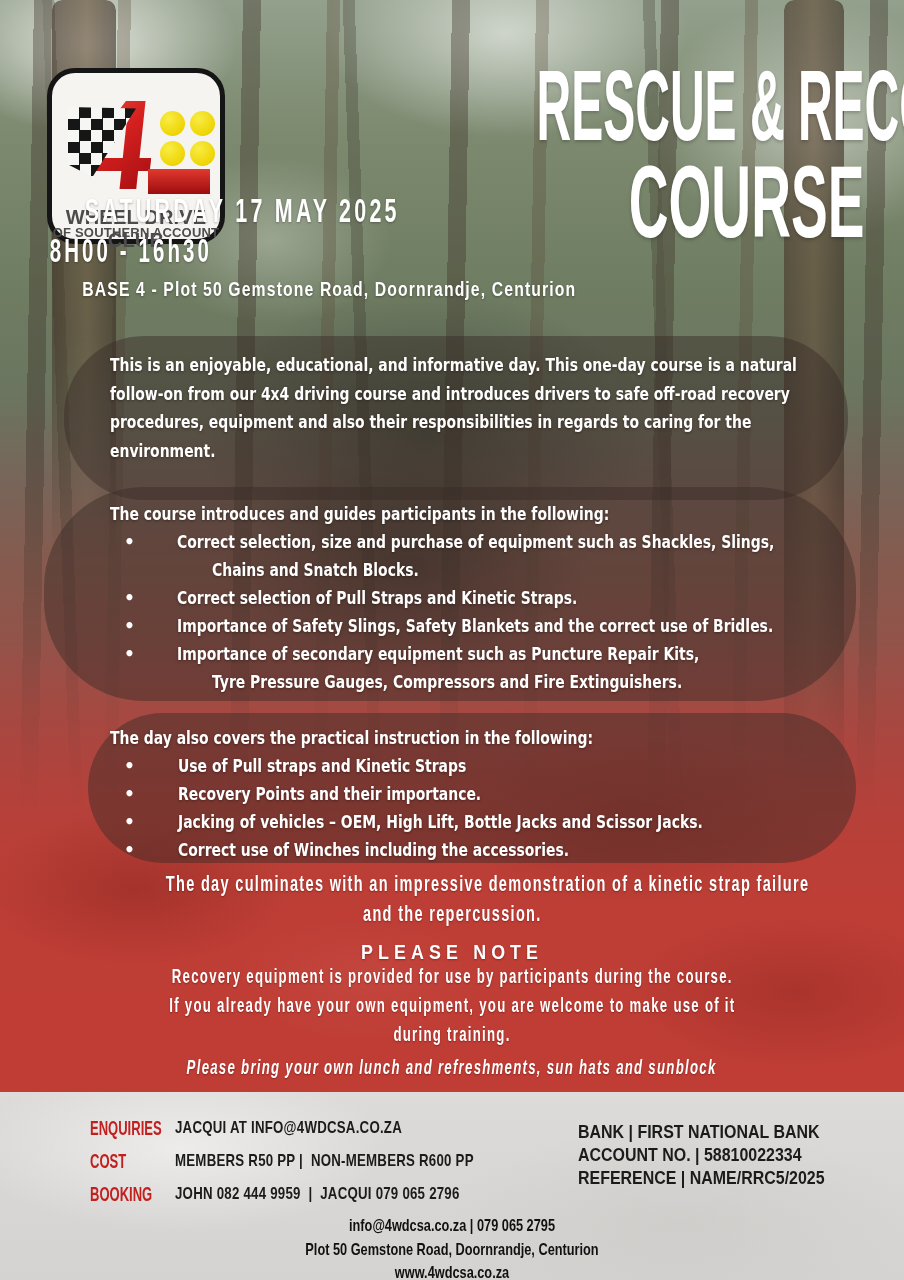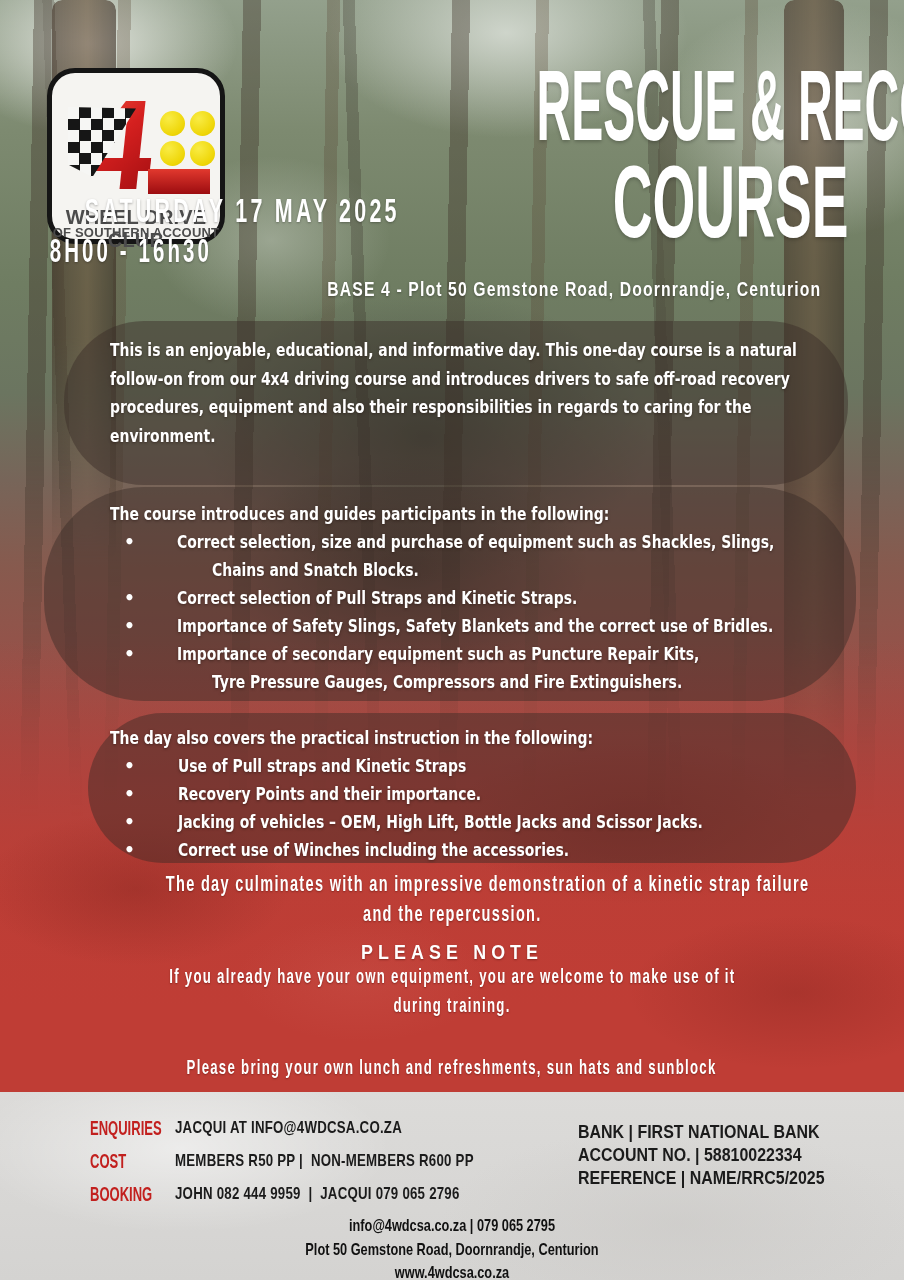--- a/index.html
+++ b/index.html
@@ -73,53 +73,53 @@
   .logo-dot { width:25px; height:25px; border-radius:50%;
     background:radial-gradient(circle at 35% 30%, #f9ec45, #eed505 70%, #d9bf00); }
   .logo-name { position:absolute; left:0; width:100%; text-align:center; color:#4c4c4c; font-weight:700; }
   .logo-name1 { top:133px; font-size:20px; letter-spacing:.2px; }
   .logo-name2 { top:152px; font-size:13px; letter-spacing:.2px; }
   
   .cond, .squish { display:inline-block; white-space:nowrap; }
   .cond { font-family:"Liberation Sans", sans-serif; font-weight:800; color:#fff; }
   .title1 { position:absolute; left:250px; right:6px; top:52px; text-align:center; }
   .title1 .cond { font-size:100px; line-height:1.06; transform:scaleX(.48); transform-origin:center; text-shadow:0 2px 5px rgba(0,0,0,.22); }
-  .title2 { position:absolute; right:56px; top:148px; text-align:center; }
+  .title2 { position:absolute; right:40px; top:148px; text-align:center; }
   .title2 .cond { font-size:102px; line-height:1.06; transform:scaleX(.54); transform-origin:right center; text-shadow:0 2px 5px rgba(0,0,0,.22); }
   .h-date { position:absolute; left:0; right:48px; top:192px; }
   .h-date .cond { font-size:33px; letter-spacing:5px; transform:scaleX(.65); transform-origin:center; text-shadow:0 1px 3px rgba(0,0,0,.3); }
   .h-time { position:absolute; left:0; right:48px; top:232px; text-align:left; }
   .h-time .cond { font-size:33px; letter-spacing:5px; transform:scaleX(.62); transform-origin:center; text-shadow:0 1px 3px rgba(0,0,0,.3); }
-  .h-venue { position:absolute; left:0; right:0; top:277px; text-align:right; }
+  .h-venue { position:absolute; left:0; right:0; top:277px; text-align:left; }
   .h-venue .cond { font-size:21px; letter-spacing:1.5px; transform:scaleX(.75); transform-origin:center; text-shadow:0 1px 3px rgba(0,0,0,.35); }
   
   .block { position:absolute; background:rgba(56,42,38,.45); color:#fff;
     font-family:"DejaVu Sans", sans-serif; font-weight:700; font-size:17px; }
   .block .squish { transform:scaleX(.82); transform-origin:left center;
     text-shadow:0 1px 3px rgba(35,20,15,.55); }
-  .block1 { left:64px; top:321px; width:784px; height:164px; border-radius:80px; }
+  .block1 { left:64px; top:336px; width:784px; height:164px; border-radius:80px; }
   .intro-text { position:absolute; left:46px; top:15px; width:841px; line-height:28.5px;
     transform:scaleX(.82); transform-origin:left top; text-shadow:0 1px 3px rgba(35,20,15,.55); }
   .block2 { left:44px; top:487px; width:812px; height:214px; border-radius:100px; padding-top:13px; }
   .block3 { left:88px; top:713px; width:768px; height:150px; border-radius:80px; padding-top:11px; }
   .row { height:28px; line-height:28px; position:relative; }
   .block2 .head { padding-left:66px; }
   .block2 .bullet { padding-left:133px; }
   .block2 .bullet::before { content:"•"; position:absolute; left:80px; }
   .block2 .cont { padding-left:168px; }
   .block3 .head { padding-left:22px; }
   .block3 .bullet { padding-left:90px; }
   .block3 .bullet::before { content:"•"; position:absolute; left:36px; }
   
   .redline { position:absolute; left:0; right:0; text-align:center; }
   .redline .cond { letter-spacing:2px; text-shadow:0 1px 2px rgba(95,22,16,.55); transform-origin:center; }
   .climax { top:870px; line-height:28px; } .climax .cond { font-size:22px; transform:scaleX(.66); }
   .note-head { top:940px; } .note-head .cond { font-size:21px; letter-spacing:6px; transform:scaleX(.85); }
   .note-body { top:962px; line-height:27px; } .note-body .cond { font-size:21px; transform:scaleX(.63); }
-  .bring { top:1055px; } .bring .cond { font-size:21px; transform:scaleX(.63); }
+  .bring { top:1055px;font-style:italic; } .bring .cond { font-size:21px; transform:scaleX(.63); }
   
   .footer {
     position:absolute; left:0; top:1092px; width:904px; height:188px;
     background:
       radial-gradient(ellipse 300px 120px at 20% 30%, rgba(255,255,255,.5), transparent 70%),
       radial-gradient(ellipse 340px 140px at 75% 70%, rgba(200,198,195,.5), transparent 70%),
       linear-gradient(180deg,#dcdbd9,#d4d3d1);
   }
   .c-row { position:absolute; left:90px; height:24px; }
   .c-row .lab { display:inline-block; font-weight:800; font-size:21px; color:#c2201e;
@@ -186,20 +186,21 @@
     <div class="row bullet"><span class="squish">Jacking of vehicles – OEM, High Lift, Bottle Jacks and Scissor Jacks.</span></div>
     <div class="row bullet"><span class="squish">Correct use of Winches including the accessories.</span></div>
   </div>
 
   <div class="redline climax">
     <div><span class="cond">The day culminates with an impressive demonstration of a kinetic strap failure</span></div>
     <div><span class="cond">and the repercussion.</span></div>
   </div>
   <div class="redline note-head"><span class="cond">PLEASE NOTE</span></div>
   <div class="redline note-body">
+    <div><span class="cond">Recovery equipment is provided for use by participants during the course.</span></div>
     <div><span class="cond">If you already have your own equipment, you are welcome to make use of it</span></div>
     <div><span class="cond">during training.</span></div>
   </div>
   <div class="redline bring"><span class="cond">Please bring your own lunch and refreshments, sun hats and sunblock</span></div>
 
   <div class="footer">
     <div class="c-row" style="top:24px;">
       <span class="lab">ENQUIRIES</span>
       <span class="val">JACQUI AT INFO@4WDCSA.CO.ZA</span>
     </div>

